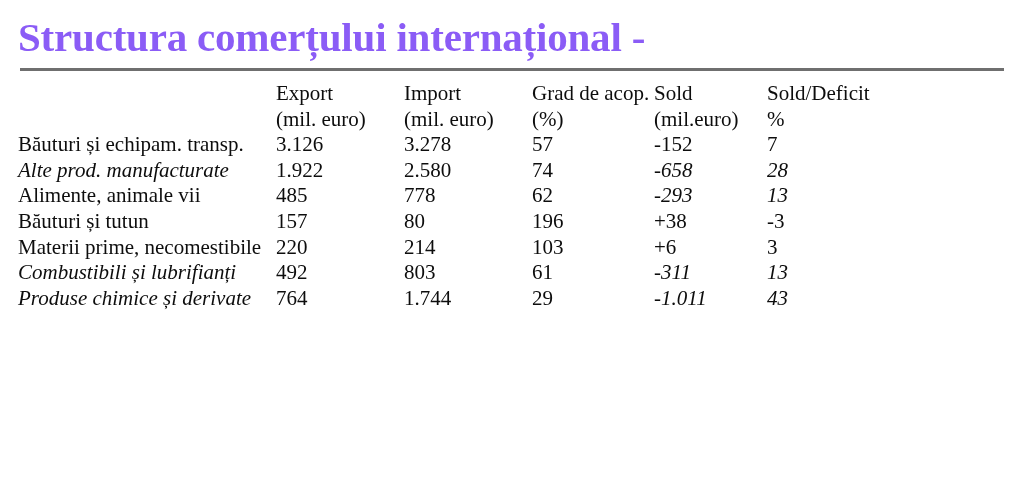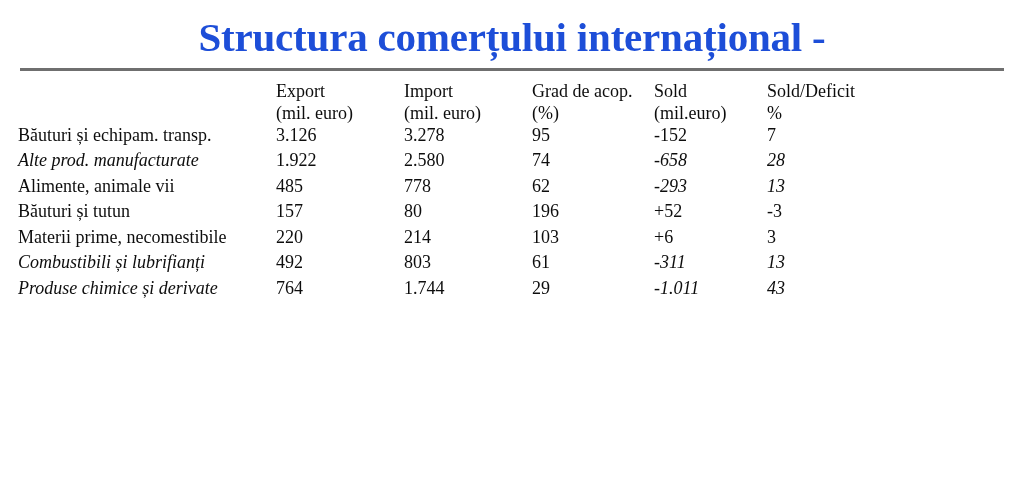--- a/index.html
+++ b/index.html
@@ -21,36 +21,35 @@
     box-sizing: border-box;
     padding: 14px 18px 0 18px;
   }
   .title {
     font-family: "Liberation Serif", serif;
     font-weight: bold;
     font-size: 41px;
     line-height: 1.17;
     letter-spacing: -0.2px;
     margin: 0 0 6px 0;
-    color: #1d4ed8;
-    text-align: center;
+    color: #8b5cf6;
   }
   .title-line {
     display: block;
     white-space: nowrap;
   }
   .rule {
     height: 3px;
     background: #6f6f6f;
     margin: 4px 2px 10px 2px;
   }
   table.data {
     width: 100%;
     border-collapse: collapse;
-    font-size: 18px;
+    font-size: 21px;
     line-height: 1.22;
   }
   table.data th, table.data td {
     padding: 0;
     text-align: left;
     vertical-align: top;
     font-weight: normal;
   }
   
   col.c0 { width: 258px; }
@@ -112,21 +111,21 @@
         <td>(%)</td>
         <td>(mil.euro)</td>
         <td>%</td>
       </tr>
     </thead>
     <tbody id="tbody">
         <tr>
           <td>Băuturi și echipam. transp.</td>
           <td>3.126</td>
           <td>3.278</td>
-          <td>95</td>
+          <td>57</td>
           <td>-152</td>
           <td>7</td>
         </tr>
         <tr>
           <td class="em">Alte prod. manufacturate</td>
           <td>1.922</td>
           <td>2.580</td>
           <td>74</td>
           <td class="em">-658</td>
           <td class="em">28</td>
@@ -137,21 +136,21 @@
           <td>778</td>
           <td>62</td>
           <td class="em">-293</td>
           <td class="em">13</td>
         </tr>
         <tr>
           <td>Băuturi și tutun</td>
           <td>157</td>
           <td>80</td>
           <td>196</td>
-          <td>+52</td>
+          <td>+38</td>
           <td>-3</td>
         </tr>
         <tr>
           <td>Materii prime, necomestibile</td>
           <td>220</td>
           <td>214</td>
           <td>103</td>
           <td>+6</td>
           <td>3</td>
         </tr>

